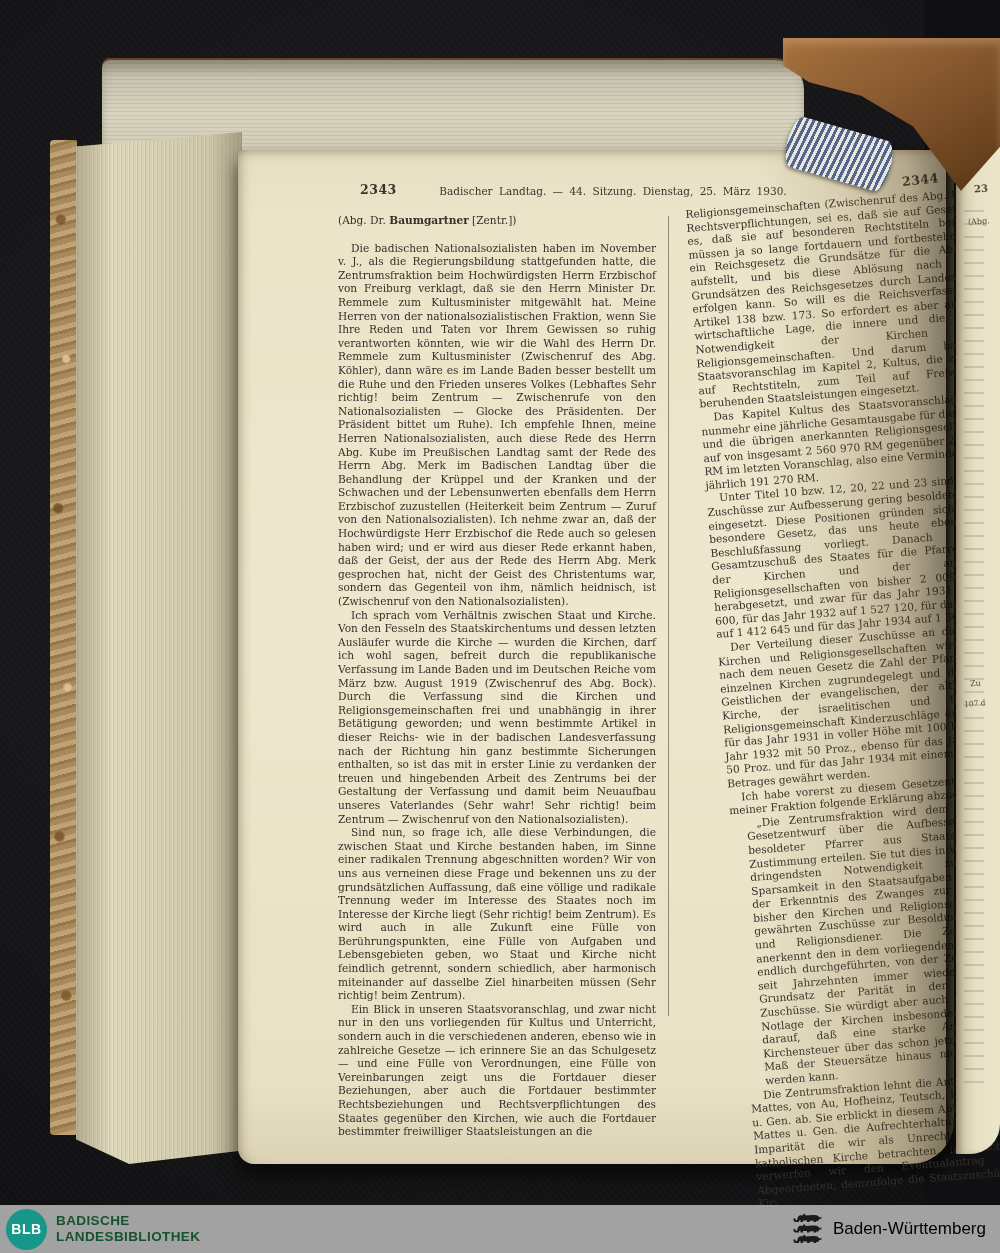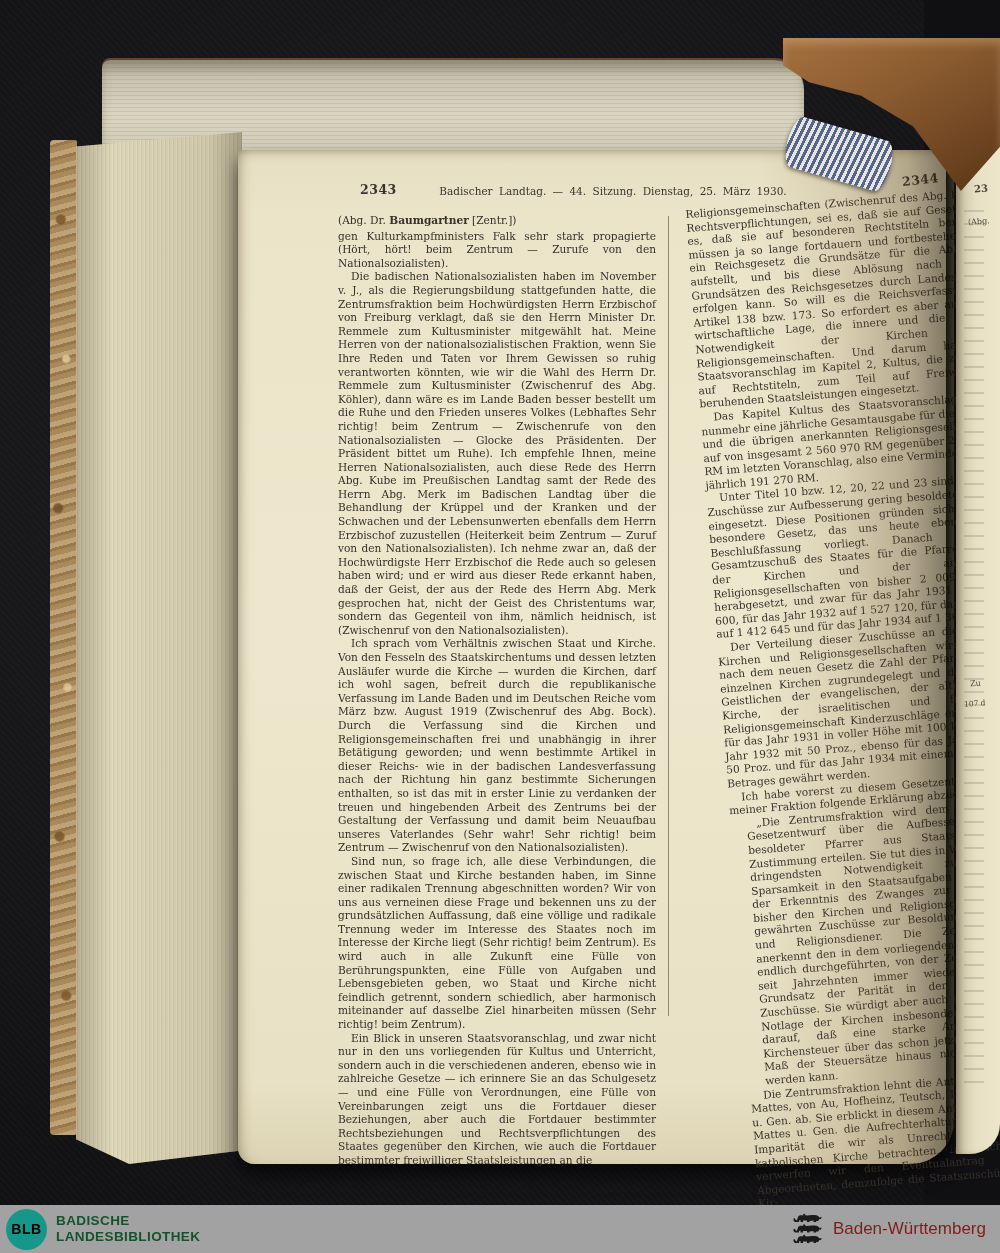--- a/index.html
+++ b/index.html
@@ -54,21 +54,21 @@
   .colnum{position:absolute;font:700 12.5px/1 "DejaVu Serif",serif;color:#3a352c;letter-spacing:.5px}
   .colnum-left{left:122px;top:34px}
   .colnum-right{left:664px;top:24px;transform:rotate(-6deg)}
   .running-header{position:absolute;left:150px;top:36px;width:450px;text-align:center;
     font:10.5px/1 "DejaVu Serif",serif;color:#3a352c;word-spacing:3px}
 
   .textcol{font:10.6px/13.6px "DejaVu Serif",serif;color:#35302a;text-align:justify;hyphens:auto}
   .col-left{position:absolute;left:100px;top:64px;width:318px}
   .col-right{position:absolute;left:447px;top:58px;width:300px;transform:rotate(-4.2deg);transform-origin:0 0}
   .divider{position:absolute;left:430px;top:66px;width:1px;height:800px;background:rgba(70,60,45,.55)}
-  .speaker{margin-bottom:2px}
+  .speaker{margin-bottom:14px}
   .speaker .b{font-weight:700}
   p.para{margin:0;text-indent:13px}
   p.k-flush{text-indent:0}
   p.k-quote{margin:0 2px 0 16px;text-indent:10px}
 
   .gutter-shade{position:absolute;right:0;top:0;width:195px;height:100%;z-index:4;pointer-events:none;
     border-radius:0 4px 44px 0;
     background:linear-gradient(90deg,rgba(120,95,55,0) 0,rgba(120,95,55,.16) 42%,rgba(80,60,30,.34) 76%,rgba(32,23,10,.58) 100%)}
 
   .spine-gap{position:absolute;left:946px;top:148px;width:12px;height:1004px;z-index:4;
@@ -83,26 +83,26 @@
   .frag{position:absolute;font:8px/1 "DejaVu Serif",serif;color:#4d463a;transform:rotate(-4deg);white-space:nowrap}
   .frag:nth-of-type(1){top:44px;left:18px;font-size:10px;font-weight:700}
   .frag:nth-of-type(2){top:78px;left:12px}
   .frag:nth-of-type(3){top:540px;left:14px}
   .frag:nth-of-type(4){top:560px;left:8px;font-size:7.5px}
 
   
   .footer{position:absolute;left:0;bottom:0;width:1000px;height:48px;z-index:10;background:#a2a2a2;
     display:flex;align-items:center;justify-content:space-between;padding:0 14px 0 6px}
   .brand{display:flex;align-items:center;gap:9px}
-  .blb-circle{width:41px;height:41px;border-radius:50%;background:#16978a;color:#000000;flex:0 0 41px;
+  .blb-circle{width:41px;height:41px;border-radius:50%;background:#16978a;color:#ffffff;flex:0 0 41px;
     display:flex;align-items:center;justify-content:center;
     font:700 14px "Liberation Sans",sans-serif;letter-spacing:.5px}
   .lib-name{font:700 13.5px/1.18 "Liberation Sans",sans-serif;color:#14532d;letter-spacing:.4px}
   .state{display:flex;align-items:center;gap:10px}
-  .state-name{font:400 17px "Liberation Sans",sans-serif;color:#7f1d1d}
+  .state-name{font:400 17px "Liberation Sans",sans-serif;color:#000000}
   .coa{width:32px;height:34px;display:block}
 </style>
 </head>
 <body>
 
 <div class="stage">
   <div class="book">
 
     <div class="top-edge"></div>
     <div class="leather"></div>
@@ -112,21 +112,20 @@
 
     <div class="page">
       <span class="colnum colnum-left">2343</span>
       <div class="running-header">Badischer Landtag. — 44. Sitzung. Dienstag, 25. März 1930.</div>
       <span class="colnum colnum-right">2344</span>
 
       <div class="textcol col-left">
         <div class="speaker"><span>(Abg. Dr. </span><span class="b">Baumgartner</span><span> [Zentr.])</span></div>
         <div>
 
-        <p class="para k-flush">gen Kulturkampfministers Falk sehr stark propagierte (Hört, hört! beim Zentrum — Zurufe von den Nationalsozialisten).</p>
             <p class="para k-indent">Die badischen Nationalsozialisten haben im November v. J., als die Regierungsbildung stattgefunden hatte, die Zentrumsfraktion beim Hochwürdigsten Herrn Erzbischof von Freiburg verklagt, daß sie den Herrn Minister Dr. Remmele zum Kultusminister mitgewählt hat. Meine Herren von der nationalsozialistischen Fraktion, wenn Sie Ihre Reden und Taten vor Ihrem Gewissen so ruhig verantworten könnten, wie wir die Wahl des Herrn Dr. Remmele zum Kultusminister (Zwischenruf des Abg. Köhler), dann wäre es im Lande Baden besser bestellt um die Ruhe und den Frieden unseres Volkes (Lebhaftes Sehr richtig! beim Zentrum — Zwischenrufe von den Nationalsozialisten — Glocke des Präsidenten. Der Präsident bittet um Ruhe). Ich empfehle Ihnen, meine Herren Nationalsozialisten, auch diese Rede des Herrn Abg. Kube im Preußischen Landtag samt der Rede des Herrn Abg. Merk im Badischen Landtag über die Behandlung der Krüppel und der Kranken und der Schwachen und der Lebensunwerten ebenfalls dem Herrn Erzbischof zuzustellen (Heiterkeit beim Zentrum — Zuruf von den Nationalsozialisten). Ich nehme zwar an, daß der Hochwürdigste Herr Erzbischof die Rede auch so gelesen haben wird; und er wird aus dieser Rede erkannt haben, daß der Geist, der aus der Rede des Herrn Abg. Merk gesprochen hat, nicht der Geist des Christentums war, sondern das Gegenteil von ihm, nämlich heidnisch, ist (Zwischenruf von den Nationalsozialisten).</p>
             <p class="para k-indent">Ich sprach vom Verhältnis zwischen Staat und Kirche. Von den Fesseln des Staatskirchentums und dessen letzten Ausläufer wurde die Kirche — wurden die Kirchen, darf ich wohl sagen, befreit durch die republikanische Verfassung im Lande Baden und im Deutschen Reiche vom März bzw. August 1919 (Zwischenruf des Abg. Bock). Durch die Verfassung sind die Kirchen und Religionsgemeinschaften frei und unabhängig in ihrer Betätigung geworden; und wenn bestimmte Artikel in dieser Reichs- wie in der badischen Landesverfassung nach der Richtung hin ganz bestimmte Sicherungen enthalten, so ist das mit in erster Linie zu verdanken der treuen und hingebenden Arbeit des Zentrums bei der Gestaltung der Verfassung und damit beim Neuaufbau unseres Vaterlandes (Sehr wahr! Sehr richtig! beim Zentrum — Zwischenruf von den Nationalsozialisten).</p>
             <p class="para k-indent">Sind nun, so frage ich, alle diese Verbindungen, die zwischen Staat und Kirche bestanden haben, im Sinne einer radikalen Trennung abgeschnitten worden? Wir von uns aus verneinen diese Frage und bekennen uns zu der grundsätzlichen Auffassung, daß eine völlige und radikale Trennung weder im Interesse des Staates noch im Interesse der Kirche liegt (Sehr richtig! beim Zentrum). Es wird auch in alle Zukunft eine Fülle von Berührungspunkten, eine Fülle von Aufgaben und Lebensgebieten geben, wo Staat und Kirche nicht feindlich getrennt, sondern schiedlich, aber harmonisch miteinander auf dasselbe Ziel hinarbeiten müssen (Sehr richtig! beim Zentrum).</p>
             <p class="para k-indent">Ein Blick in unseren Staatsvoranschlag, und zwar nicht nur in den uns vorliegenden für Kultus und Unterricht, sondern auch in die verschiedenen anderen, ebenso wie in zahlreiche Gesetze — ich erinnere Sie an das Schulgesetz — und eine Fülle von Verordnungen, eine Fülle von Vereinbarungen zeigt uns die Fortdauer dieser Beziehungen, aber auch die Fortdauer bestimmter Rechtsbeziehungen und Rechtsverpflichtungen des Staates gegenüber den Kirchen, wie auch die Fortdauer bestimmter freiwilliger Staatsleistungen an die</p>
           </div>
       </div>
 
       <div class="divider"></div>
 
       <div class="textcol col-right">

